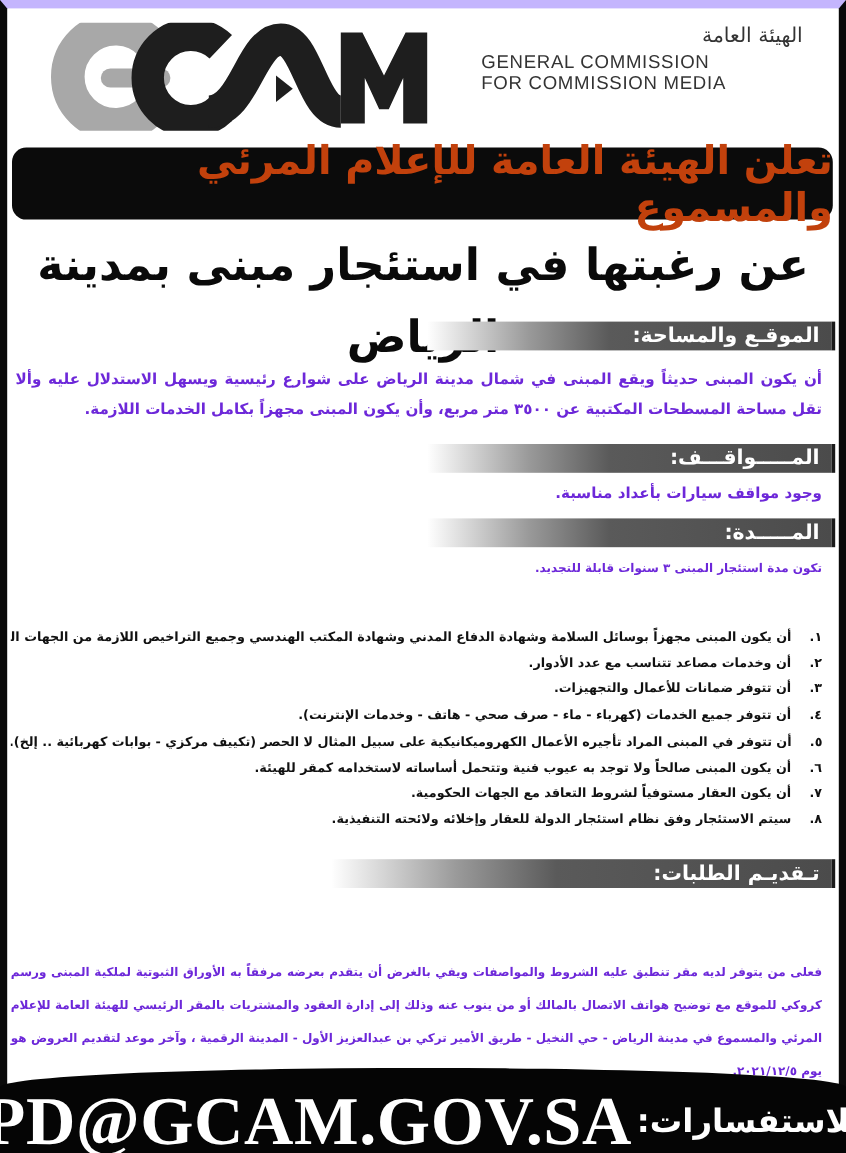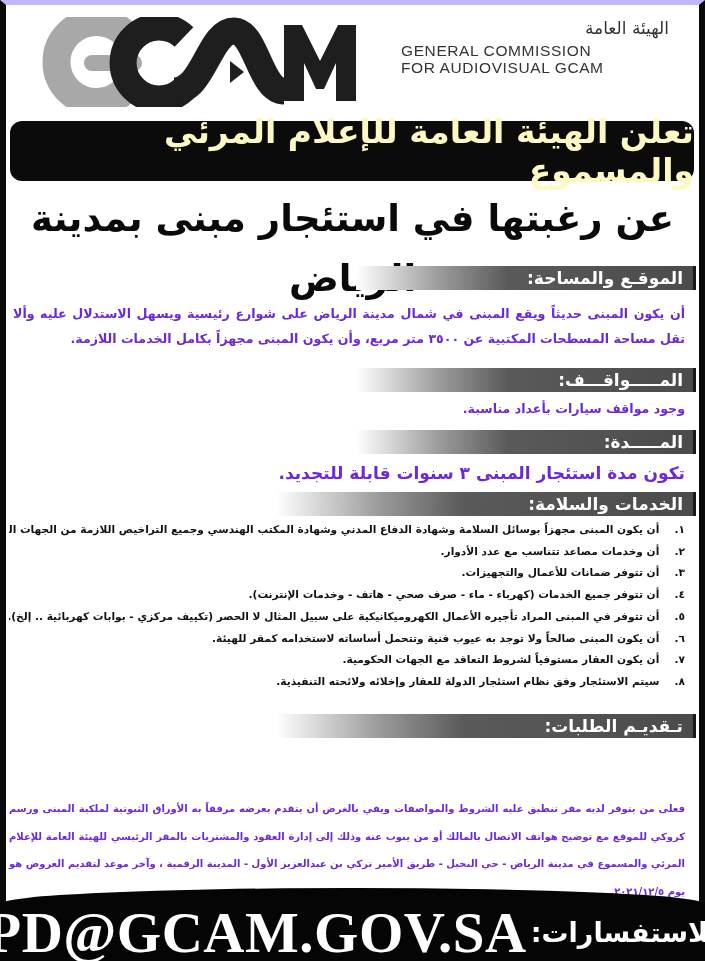--- a/index.html
+++ b/index.html
@@ -2,21 +2,21 @@
 <html><head>
 <meta charset="utf-8">
 <style>
   * { box-sizing: border-box; margin: 0; padding: 0; }
   html, body { width: 705px; height: 961px; background: #ffffff; overflow: hidden; }
   body { font-family: "DejaVu Sans", sans-serif; color: #111; }
 
   .frame {
     position: absolute; left: 0; top: 0; width: 705px; height: 961px;
     border-left: 6px solid #0a0a0a; border-right: 6px solid #0a0a0a;
-    border-top: 5px solid #c4b5fd; background: #fff;
+    border-top: 7px solid #c4b5fd; background: #fff;
   }
 
   
   .logo-row { position: absolute; left: 0; top: 0; width: 693px; height: 110px; }
   .logo-mark { position: absolute; left: 28px; top: 12px; width: 340px; height: 90px; }
   .logo-text { position: absolute; right: 30px; top: 14px; width: 270px; text-align: left; direction: ltr; }
   .logo-ar1, .logo-ar2 {
     direction: rtl; text-align: right; font-family: "DejaVu Sans", sans-serif;
     color: #333; font-size: 17px; line-height: 19px; letter-spacing: 1px;
   }
@@ -26,21 +26,21 @@
     line-height: 17px; letter-spacing: 0.6px; margin-top: 4px; text-align: left; padding-left: 2px;
   }
 
   
   .title-banner {
     position: absolute; left: 4px; top: 116px; width: 684px; height: 60px;
     background: #0b0b0b; border-radius: 12px;
     display: flex; align-items: center; justify-content: center;
   }
   .title-banner span {
-    direction: rtl; color: #fef9c3; font-family: "DejaVu Sans", sans-serif;
+    direction: rtl; color: #c2410c; font-family: "DejaVu Sans", sans-serif;
     font-weight: bold; font-size: 33px; letter-spacing: 0.5px;
   }
   .subtitle {
     position: absolute; left: 0; top: 184px; width: 693px; text-align: center;
     direction: rtl; font-family: "DejaVu Sans", sans-serif; font-weight: bold;
     font-size: 37px; color: #0a0a0a; line-height: 60px;
   }
 
   
   .sec-bar {
@@ -53,21 +53,21 @@
     direction: rtl; color: #ffffff; font-weight: bold; font-size: 17px;
     font-family: "DejaVu Sans", sans-serif; white-space: nowrap;
   }
 
   .para {
     position: absolute; right: 14px; direction: rtl; text-align: justify;
     font-family: "DejaVu Sans", sans-serif; font-weight: bold; color: #6d28d9;
   }
   .p-loc { top: 296px; width: 672px; font-size: 12.6px; line-height: 25px; text-align-last: right; }
   .p-park { top: 393px; width: 672px; font-size: 12.6px; line-height: 22px; text-align: right; }
-  .p-dur { top: 457px; width: 672px; font-size: 17px; line-height: 22px; text-align: right; }
+  .p-dur { top: 457px; width: 672px; font-size: 10px; line-height: 22px; text-align: right; }
 
   .list { position: absolute; right: 14px; top: 514px; width: 676px; list-style: none; direction: rtl; }
   .list li {
     direction: rtl; text-align: right; font-weight: bold; font-size: 10.6px;
     line-height: 21.7px; color: #111; white-space: nowrap; overflow: hidden;
   }
   .list li .num { display: inline-block; width: 22px; text-align: right; }
 
   .p-apply {
     top: 750px; width: 676px; font-size: 10px; line-height: 27.5px; text-align-last: right; margin-top: 40px;
@@ -103,21 +103,21 @@
       <path d="M150 20 A36 36 0 1 0 150 72" fill="none" stroke="#1e1e1e" stroke-width="27"></path>
 
       <path d="M140 74 C170 74 175 14 200 14 C222 14 226 74 250 74" fill="none" stroke="#1e1e1e" stroke-width="27" stroke-linejoin="round"></path>
       <polygon points="196,44 196,66 210,55" fill="#1e1e1e"></polygon>
 
       <path d="M250 84 L250 8 L268 8 L286 44 L304 8 L322 8 L322 84 L302 84 L302 46 L290 72 L282 72 L270 46 L270 84 Z" fill="#1e1e1e"></path>
     </svg>
     <div class="logo-text">
       <div class="logo-ar1">الهيئة العامة</div>
       <div class="logo-en">GENERAL COMMISSION</div>
-      <div class="logo-en" style="margin-top:0">FOR AUDIOVISUAL GCAM</div>
+      <div class="logo-en" style="margin-top:0">FOR COMMISSION MEDIA</div>
     </div>
   </div>
 
   <div class="title-banner">
     <span>تعلن الهيئة العامة للإعلام المرئي والمسموع</span>
   </div>
   <div class="subtitle">عن رغبتها في استئجار مبنى بمدينة الرياض</div>
 
   <div class="sec-bar" style="top:261px; width:340px;align-items:center;">
     <span>الموقـع والمساحة:</span>
@@ -127,23 +127,20 @@
   <div class="sec-bar" style="top:363px; width:340px;">
     <span>المـــــواقـــف:</span>
   </div>
   <div class="para p-park">وجود مواقف سيارات بأعداد مناسبة.</div>
 
   <div class="sec-bar" style="top:425px; width:340px;">
     <span>المـــــدة:</span>
   </div>
   <div class="para p-dur">تكون مدة استئجار المبنى ٣ سنوات قابلة للتجديد.</div>
 
-  <div class="sec-bar" style="top:487px; width:420px;">
-    <span>الخدمات والسلامة:</span>
-  </div>
   <ol class="list">
     <li><span class="num">١.</span> <span>أن يكون المبنى مجهزاً بوسائل السلامة وشهادة الدفاع المدني وشهادة المكتب الهندسي وجميع التراخيص اللازمة من الجهات المختصة.</span></li>
     <li><span class="num">٢.</span> <span>أن وخدمات مصاعد تتناسب مع عدد الأدوار.</span></li>
     <li><span class="num">٣.</span> <span>أن تتوفر ضمانات للأعمال والتجهيزات.</span></li>
     <li><span class="num">٤.</span> <span>أن تتوفر جميع الخدمات (كهرباء - ماء - صرف صحي - هاتف - وخدمات الإنترنت).</span></li>
     <li><span class="num">٥.</span> <span>أن تتوفر في المبنى المراد تأجيره الأعمال الكهروميكانيكية على سبيل المثال لا الحصر (تكييف مركزي - بوابات كهربائية .. إلخ).</span></li>
     <li><span class="num">٦.</span> <span>أن يكون المبنى صالحاً ولا توجد به عيوب فنية وتتحمل أساساته لاستخدامه كمقر للهيئة.</span></li>
     <li><span class="num">٧.</span> <span>أن يكون العقار مستوفياً لشروط التعاقد مع الجهات الحكومية.</span></li>
     <li><span class="num">٨.</span> <span>سيتم الاستئجار وفق نظام استئجار الدولة للعقار وإخلائه ولائحته التنفيذية.</span></li>
   </ol>

